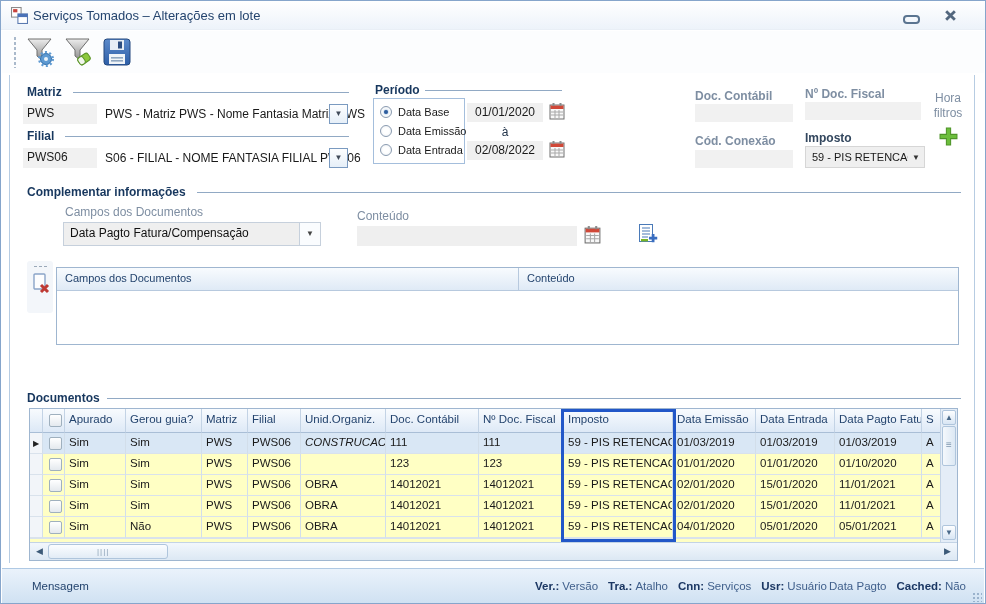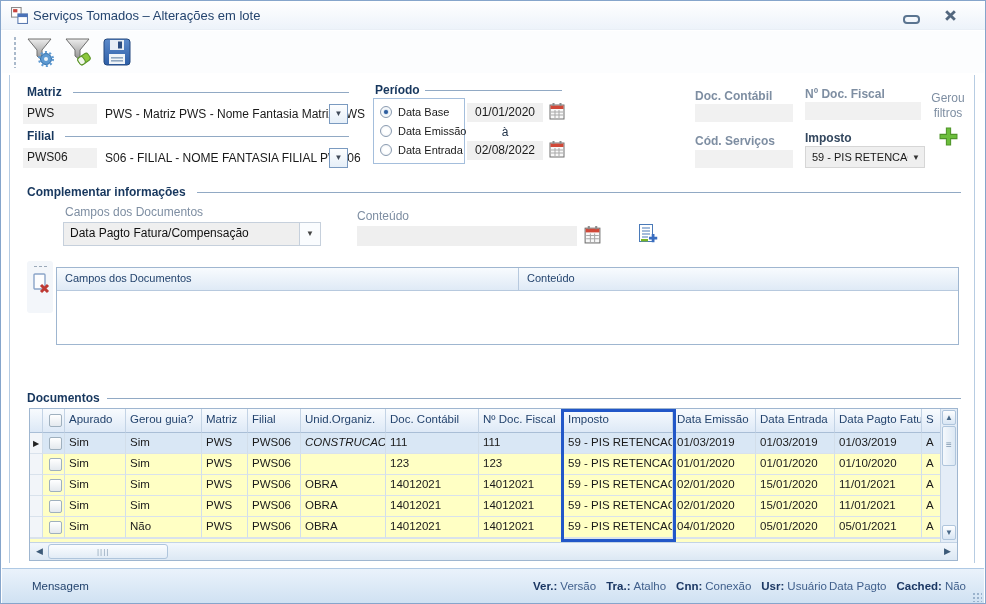--- a/index.html
+++ b/index.html
@@ -218,28 +218,28 @@
         <rect x="10.5" y="1" width="2" height="3" fill="#8A8A8A"></rect>
       <path d="M2 10 h12 M2 13 h12 M6 8 v8 M10 8 v8" stroke="#A8A8A8" stroke-width="1"></path>
     </svg>
   </span>
 
 
   <div class="field-label" style="left:694px;top:88px">Doc. Contábil</div>
   <div class="flat-input" style="left:694px;top:103px;width:98px;height:18px"></div>
   <div class="field-label" style="left:804px;top:86px">Nº Doc. Fiscal</div>
   <div class="flat-input" style="left:804px;top:101px;width:116px;height:18px"></div>
-  <div class="field-label" style="left:694px;top:133px">Cód. Serviços</div>
+  <div class="field-label" style="left:694px;top:133px">Cód. Conexão</div>
   <div class="flat-input" style="left:694px;top:149px;width:98px;height:18px"></div>
   <div class="field-label" style="left:804px;top:130px;color:#33475E">Imposto</div>
   <div class="imposto-combo" style="left:804px;top:145px;width:120px;height:22px">
     <span class="txt">59 - PIS RETENCAO</span>
     <span class="arr">▼</span>
   </div>
-  <div class="mais-filtros">Gerou filtros</div>
+  <div class="mais-filtros">Hora filtros</div>
   <span class="icon-abs" style="left:938px;top:126px">
     <svg width="19" height="19" viewBox="0 0 18 18">
       <path d="M7 1 h4 v6 h6 v4 h-6 v6 h-4 v-6 h-6 v-4 h6 z" fill="#6CBE3C" stroke="#4E9428"></path>
     </svg>
   </span>
 
   <div class="gtitle" style="left:26px;top:184px">Complementar informações</div>
   <div class="grule" style="left:196px;top:191px;width:764px"></div>
   <div class="field-label" style="left:64px;top:204px;font-weight:normal">Campos dos Documentos</div>
   <div class="campos-combo" style="left:62px;top:221px;width:258px;height:24px">
@@ -407,17 +407,17 @@
     </div>
     <div class="hscroll">
       <div class="hsbtn" style="left:2px">◀</div>
       <div class="hsthumb"></div>
       <div class="hsbtn" style="right:2px">▶</div>
     </div>
   </div>
 
   <div class="statusbar">
     <span class="status-msg">Mensagem</span>
-    <span class="status-right" id="status-right"><b>Ver.:</b><span>Versão</span><b>Tra.:</b><span>Atalho</span><b>Cnn:</b><span>Conexão</span><b>Usr:</b><span>Usuário</span><span>Data Pagto</span><b>Cached:</b><span>Não</span></span>
+    <span class="status-right" id="status-right"><b>Ver.:</b><span>Versão</span><b>Tra.:</b><span>Atalho</span><b>Cnn:</b><span>Serviços</span><b>Usr:</b><span>Usuário</span><span>Data Pagto</span><b>Cached:</b><span>Não</span></span>
     <div class="grip"></div>
   </div>
 
 </div>
 
 </body></html>

